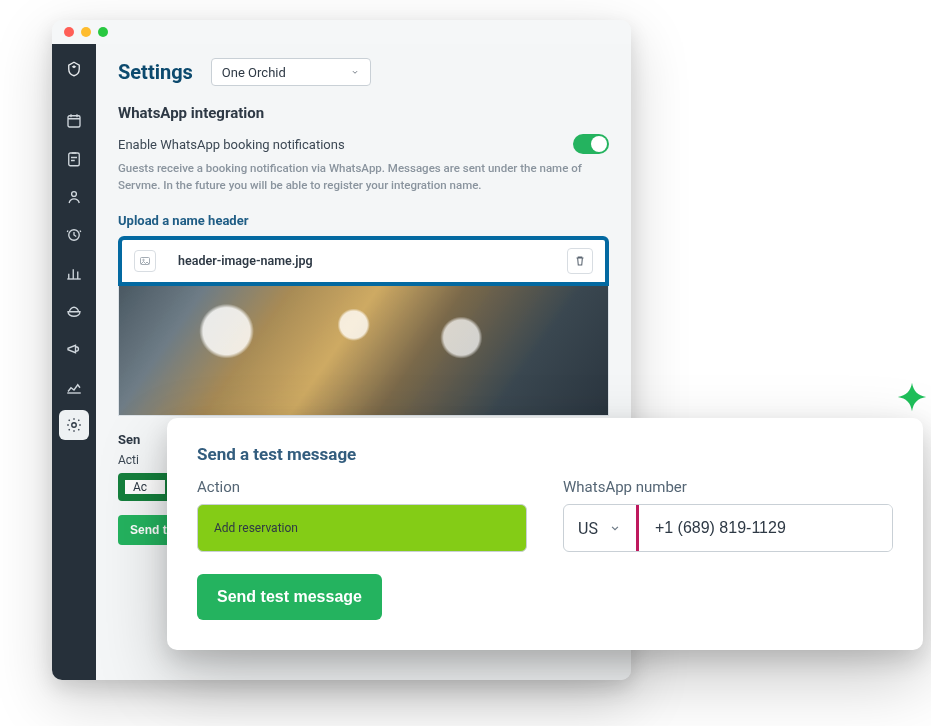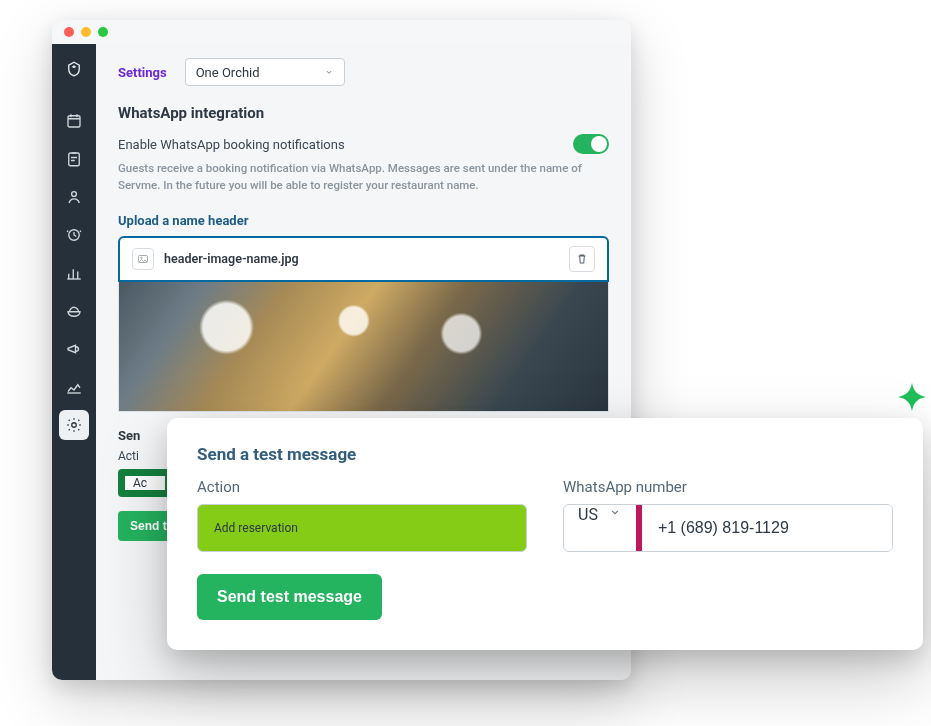--- a/index.html
+++ b/index.html
@@ -68,23 +68,23 @@
     padding: 14px 22px;
     overflow: hidden;
   }
   .header-row {
     display: flex;
     align-items: center;
     gap: 18px;
     margin-bottom: 18px;
   }
   .page-title {
-    font-size: 13px;
+    font-size: 20px;
     font-weight: 700;
-    color: #6d28d9;
+    color: #0c4a6e;
   }
   .venue-select {
     height: 28px;
     width: 160px;
     border: 1px solid #c9d0d6;
     border-radius: 4px;
     background: #fff;
     padding: 0 10px;
     font-size: 13px;
     display:flex;
@@ -132,27 +132,27 @@
     font-weight: 500;
   }
   .upload-label {
     font-size: 13px;
     font-weight: 700;
     color: #1f5d85;
     margin-top: 18px;
     margin-bottom: 8px;
   }
   .file-card {
-    border: 2px solid #0369a1;
+    border: 4px solid #0369a1;
     border-radius: 6px 6px 0 0;
     background: #fff;
     padding: 8px 12px;
     display:flex;
     align-items:center;
-    gap: 10px;
+    gap: 22px;
   }
   .file-info { flex:1; }
   .file-name { font-size: 12.5px; color:#2e3945; font-weight:600; }
   .file-meta { font-size: 10.5px; color:#7e8892; display:flex; align-items:center; gap:4px; margin-top:2px; }
   .status-dot { width:7px; height:7px; border-radius:50%; background:#24b35f; display:inline-block; }
   .trash { width:26px; height:26px; border:1px solid #d8dde2; border-radius:4px; display:flex; align-items:center; justify-content:center; cursor:pointer; color:#5a6470;}
   .trash svg { width:14px; height:14px; stroke:currentColor; fill:none; stroke-width:1.8;}
   .img-preview {
     height: 130px;
     border: 1px solid #d8dde2;
@@ -234,24 +234,24 @@
     align-items:center;
     gap:0;
     height:48px;
     border:1px solid #c9d0d6;
     border-radius:6px;
     overflow:hidden;
   }
   .cc {
     height:100%;
     display:flex;
-    align-items:flex-start;
+    align-items:center;
     gap:10px;
     padding:0 14px;
-    border-right:6px solid #be185d;
+    border-right:3px solid #be185d;
     cursor:pointer;
   }
   .cc-text { font-size:16px; color:#2e3945; }
   .phone-input {
     flex:1;
     border:none;
     height:100%;
     padding:0 16px;
     font-size:16px;
     color:#2e3945;
@@ -362,21 +362,21 @@
             </svg>
         </div>
       </div>
 
       <div class="section-title">WhatsApp integration</div>
 
       <div class="toggle-row">
         <div class="toggle-label">Enable WhatsApp booking notifications</div>
         <div class="toggle"></div>
       </div>
-      <div class="help-text">Guests receive a booking notification via WhatsApp. Messages are sent under the name of Servme. In the future you will be able to register your restaurant name.</div>
+      <div class="help-text">Guests receive a booking notification via WhatsApp. Messages are sent under the name of Servme. In the future you will be able to register your integration name.</div>
 
       <div class="upload-label">Upload a name header</div>
 
       <div class="file-card">
         <div class="file-ico">
           <svg viewBox="0 0 24 24">
               <rect x="3" y="5" width="18" height="14" rx="2"></rect>
               <circle cx="9" cy="10" r="1.5"></circle>
               <path d="M4 18l5-5 4 4 3-3 4 4"></path>
             </svg>

